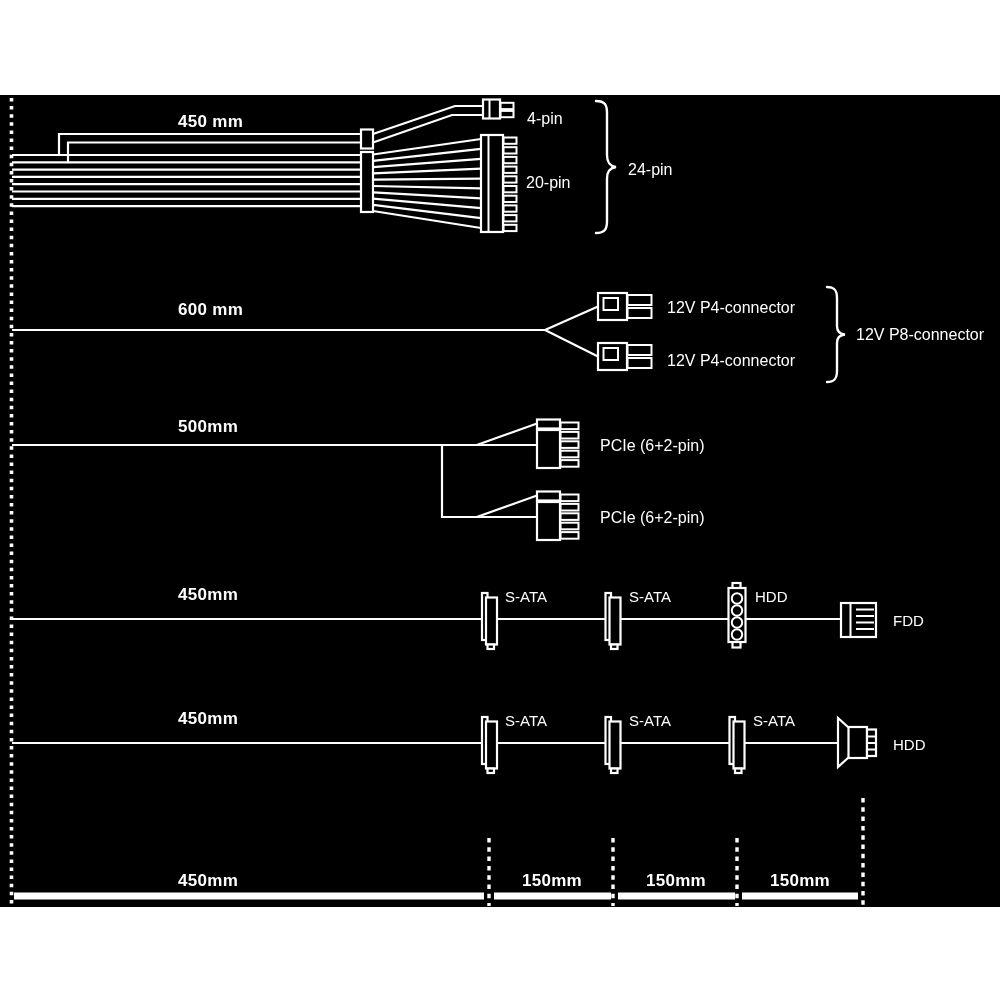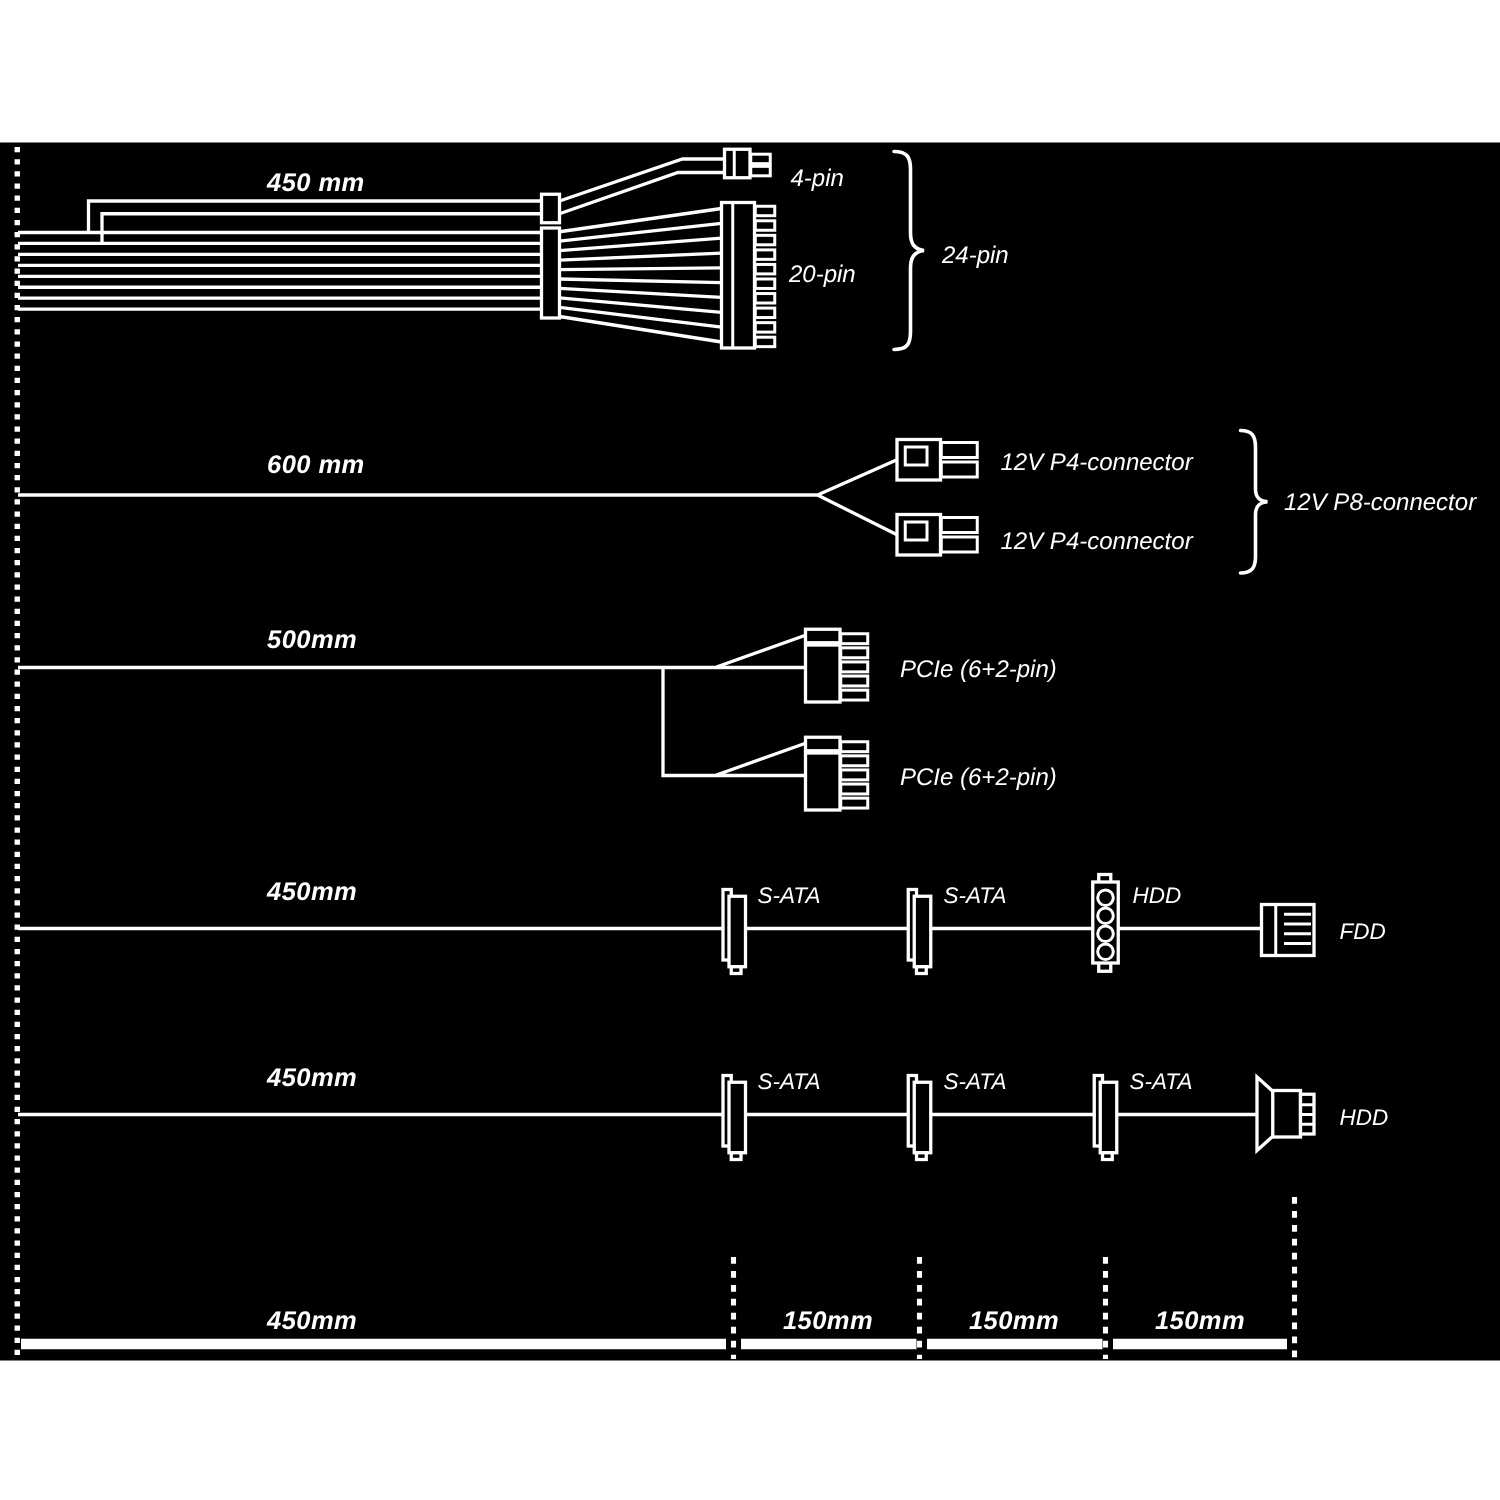--- a/index.html
+++ b/index.html
@@ -1,16 +1,16 @@
 <!DOCTYPE html>
 <html><head>
 <meta charset="utf-8">
 <style>
   html,body{margin:0;padding:0;background:#ffffff;}
-  .stage{position:relative;width:1000px;height:1000px;background:#ffffff;overflow:hidden;font-style:italic;}
+  .stage{position:relative;width:1000px;height:1000px;background:#ffffff;overflow:hidden;}
   svg{display:block;}
   .w{stroke:#ffffff;stroke-width:2.2;fill:none;}
   .wf{stroke:#ffffff;stroke-width:2.2;fill:#000000;}
   .thin{stroke:#ffffff;stroke-width:2;fill:none;}
   .bar{fill:#ffffff;stroke:none;}
   .dot{stroke:#ffffff;stroke-width:3.6;stroke-dasharray:3.5 4.6;fill:none;}
   .dash{stroke:#ffffff;stroke-width:3.4;stroke-dasharray:4.5 4.8;fill:none;}
   .brace{stroke:#ffffff;stroke-width:2.4;fill:none;stroke-linecap:round;}
   text{fill:#ffffff;font-family:"Liberation Sans",sans-serif;font-size:16px;}
   text.big{font-size:17px;font-weight:bold;letter-spacing:.3px;}

